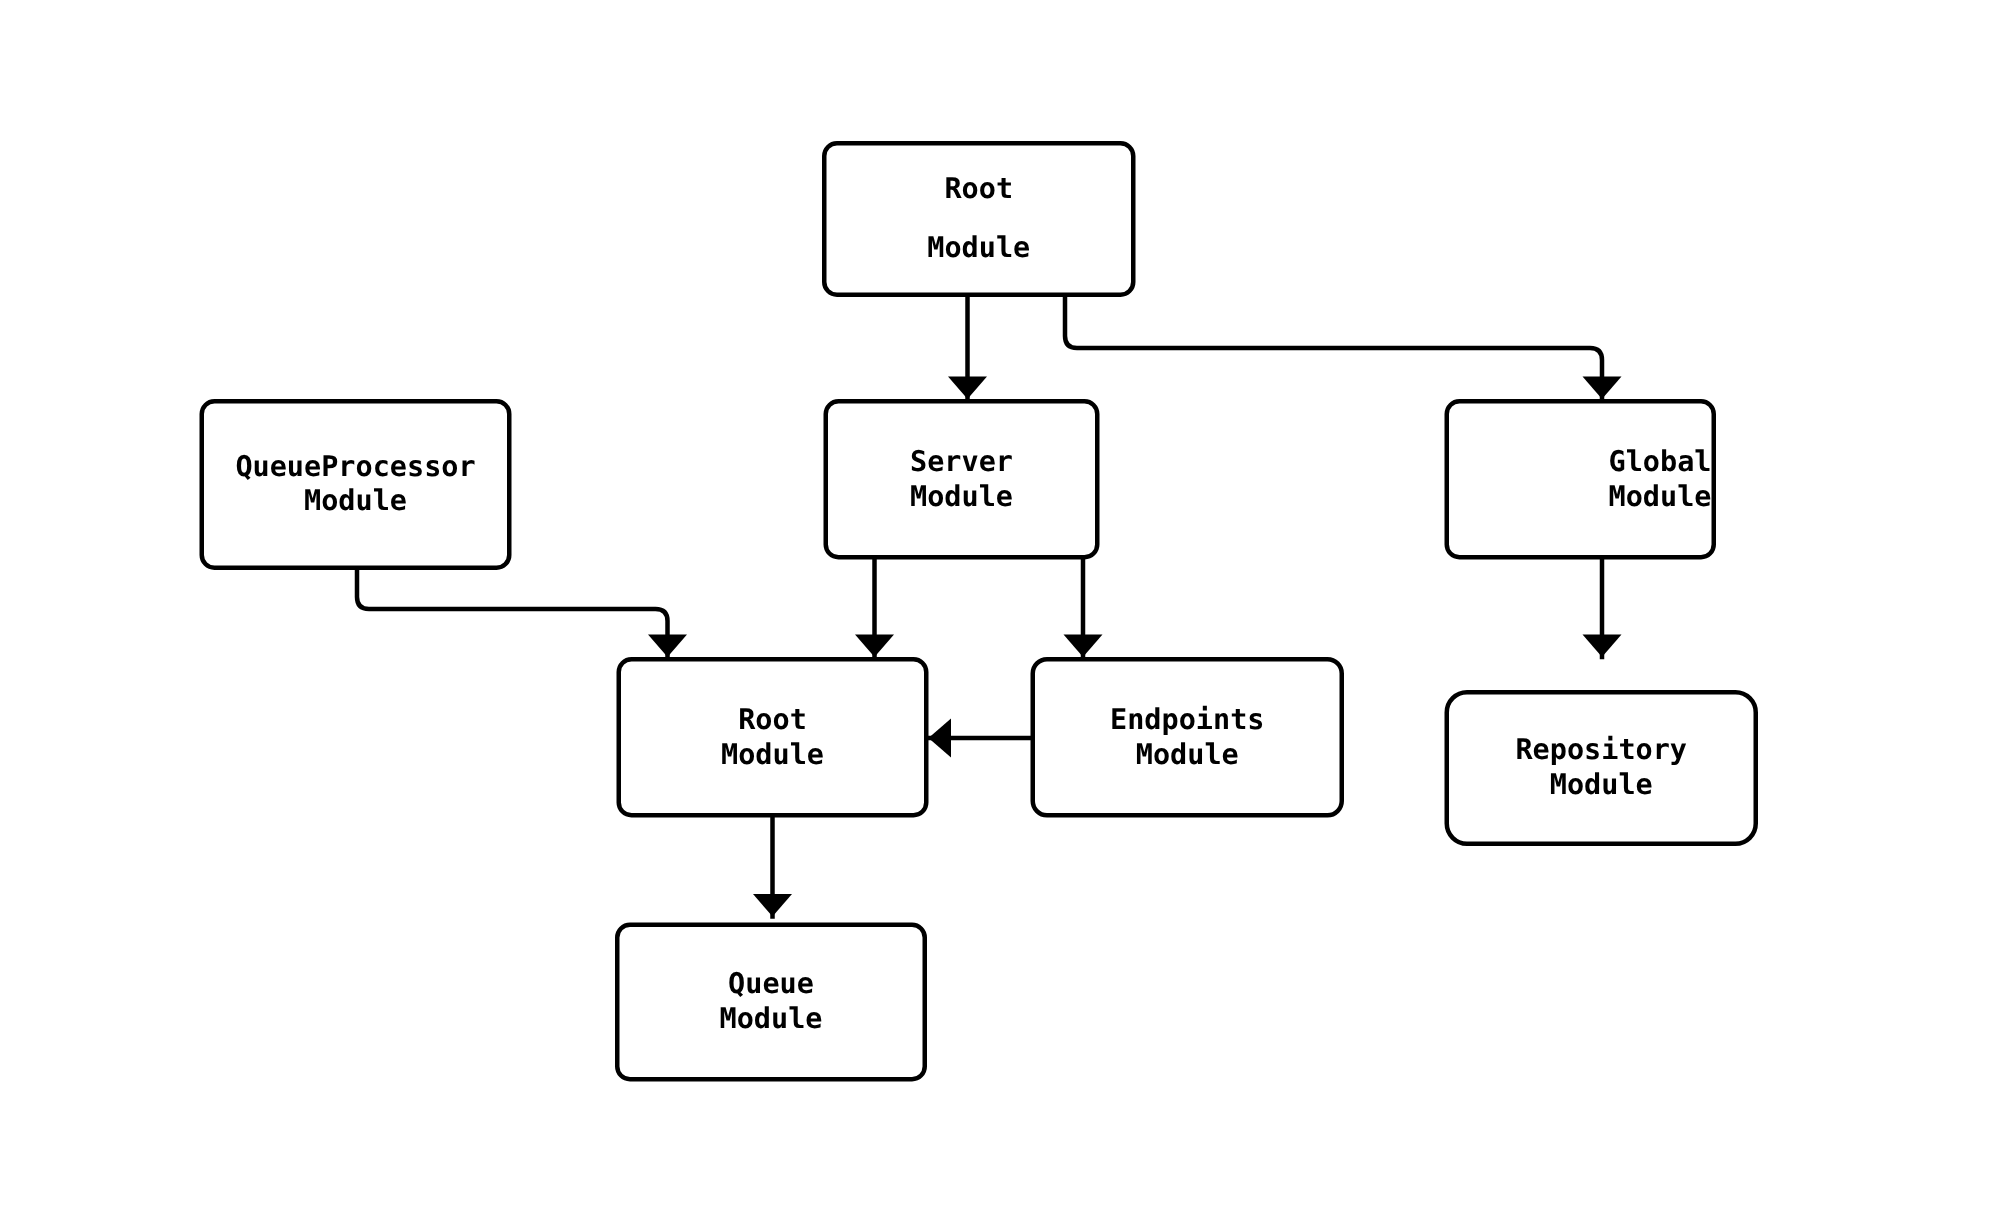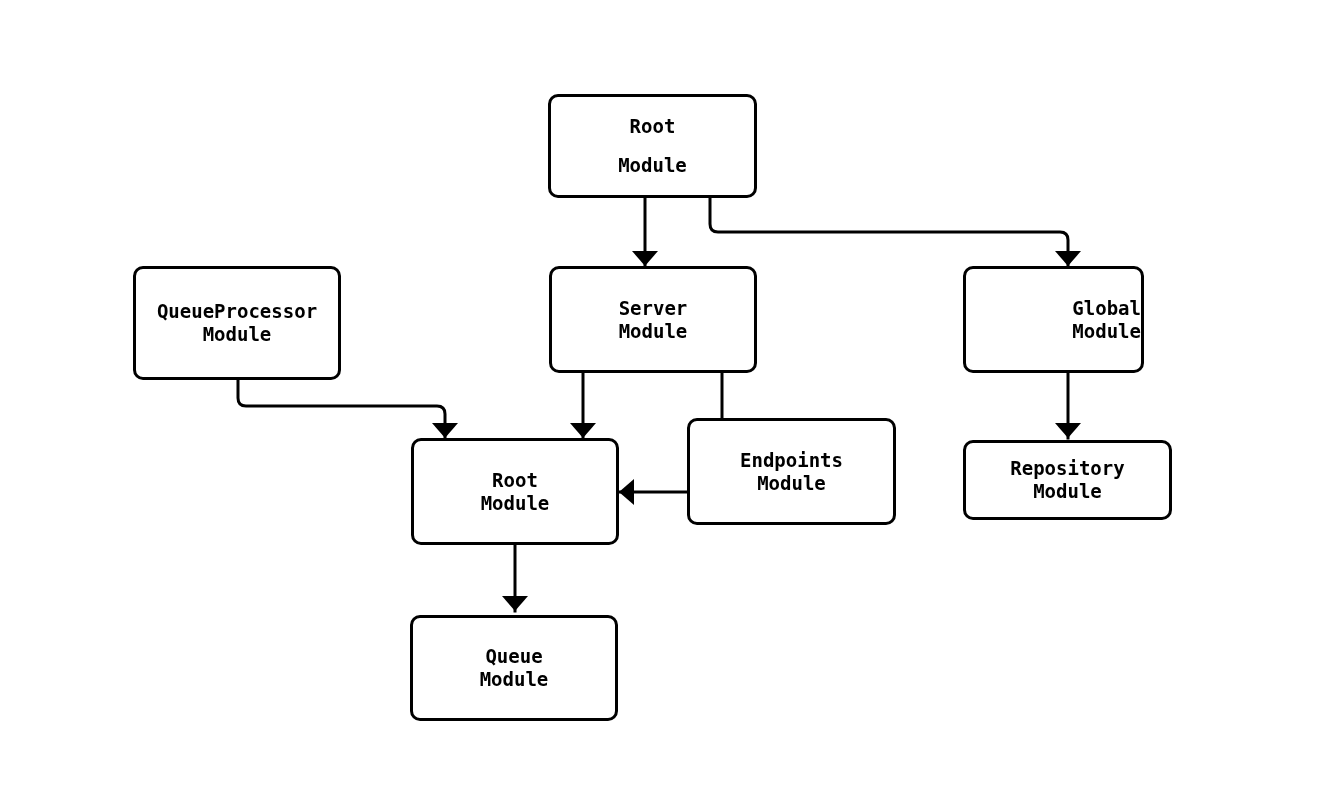--- a/index.html
+++ b/index.html
@@ -76,37 +76,37 @@
     </svg>
   <div id="nodes-layer">
       <div class="node" style="left: 548px; top: 94px; width: 209px; height: 104px; gap: 16px;">
         <span class="node-line">Root</span>
         <span class="node-line">Module</span>
       </div>
       <div class="node" style="left: 133px; top: 266px; width: 208px; height: 114px;">
         <span class="node-line">QueueProcessor</span>
         <span class="node-line">Module</span>
       </div>
-      <div class="node" style="left: 549px; top: 266px; width: 208px; height: 107px;">
+      <div class="node" style="left: 549px; top: 266px; width: 184px; height: 107px;">
         <span class="node-line">Server</span>
         <span class="node-line">Module</span>
       </div>
       <div class="node" style="left: 963px; top: 266px; width: 181px; height: 107px; align-items: flex-end;">
         <span class="node-line">Global</span>
         <span class="node-line">Module</span>
       </div>
       <div class="node" style="left: 411px; top: 438px; width: 208px; height: 107px;">
         <span class="node-line">Root</span>
         <span class="node-line">Module</span>
       </div>
-      <div class="node" style="left: 687px; top: 418px; width: 209px; height: 107px;">
+      <div class="node" style="left: 687px; top: 438px; width: 209px; height: 107px; border-radius: 11px;">
         <span class="node-line">Endpoints</span>
         <span class="node-line">Module</span>
       </div>
-      <div class="node" style="left: 963px; top: 440px; width: 209px; height: 80px;">
+      <div class="node" style="left: 963px; top: 460px; width: 209px; height: 104px; border-radius: 15px;">
         <span class="node-line">Repository</span>
         <span class="node-line">Module</span>
       </div>
       <div class="node" style="left: 410px; top: 615px; width: 208px; height: 106px;">
         <span class="node-line">Queue</span>
         <span class="node-line">Module</span>
       </div>
     </div>
 </div>
 

